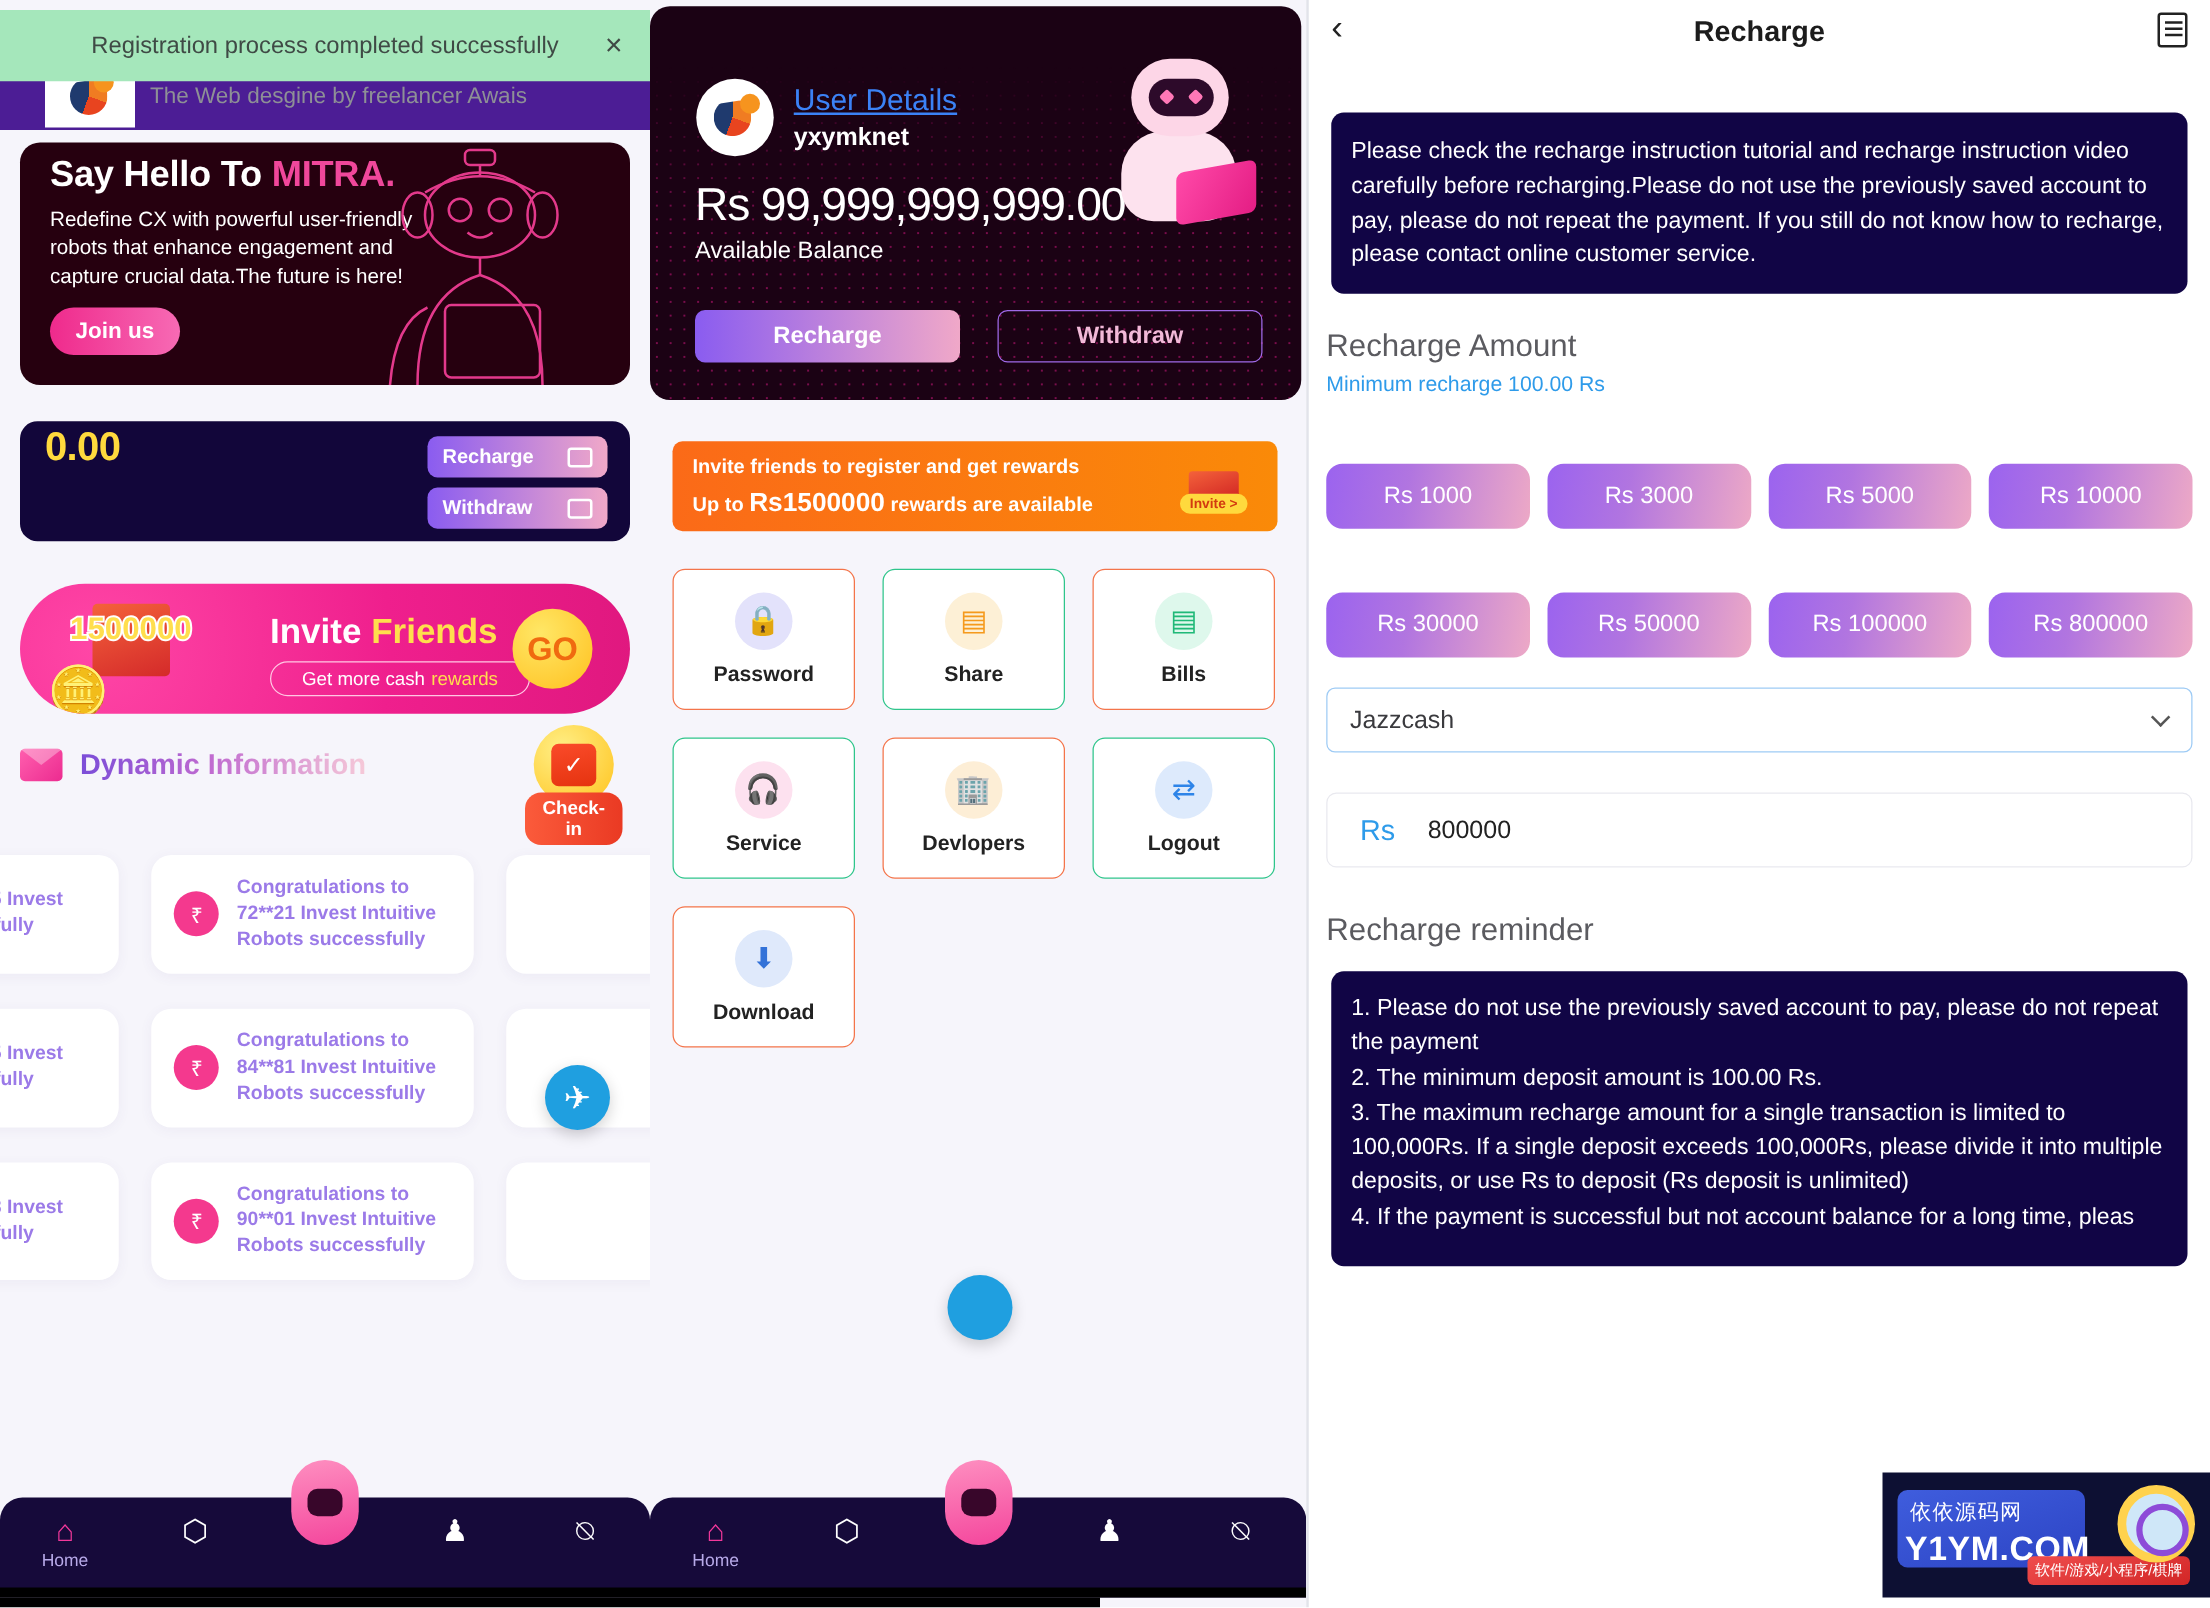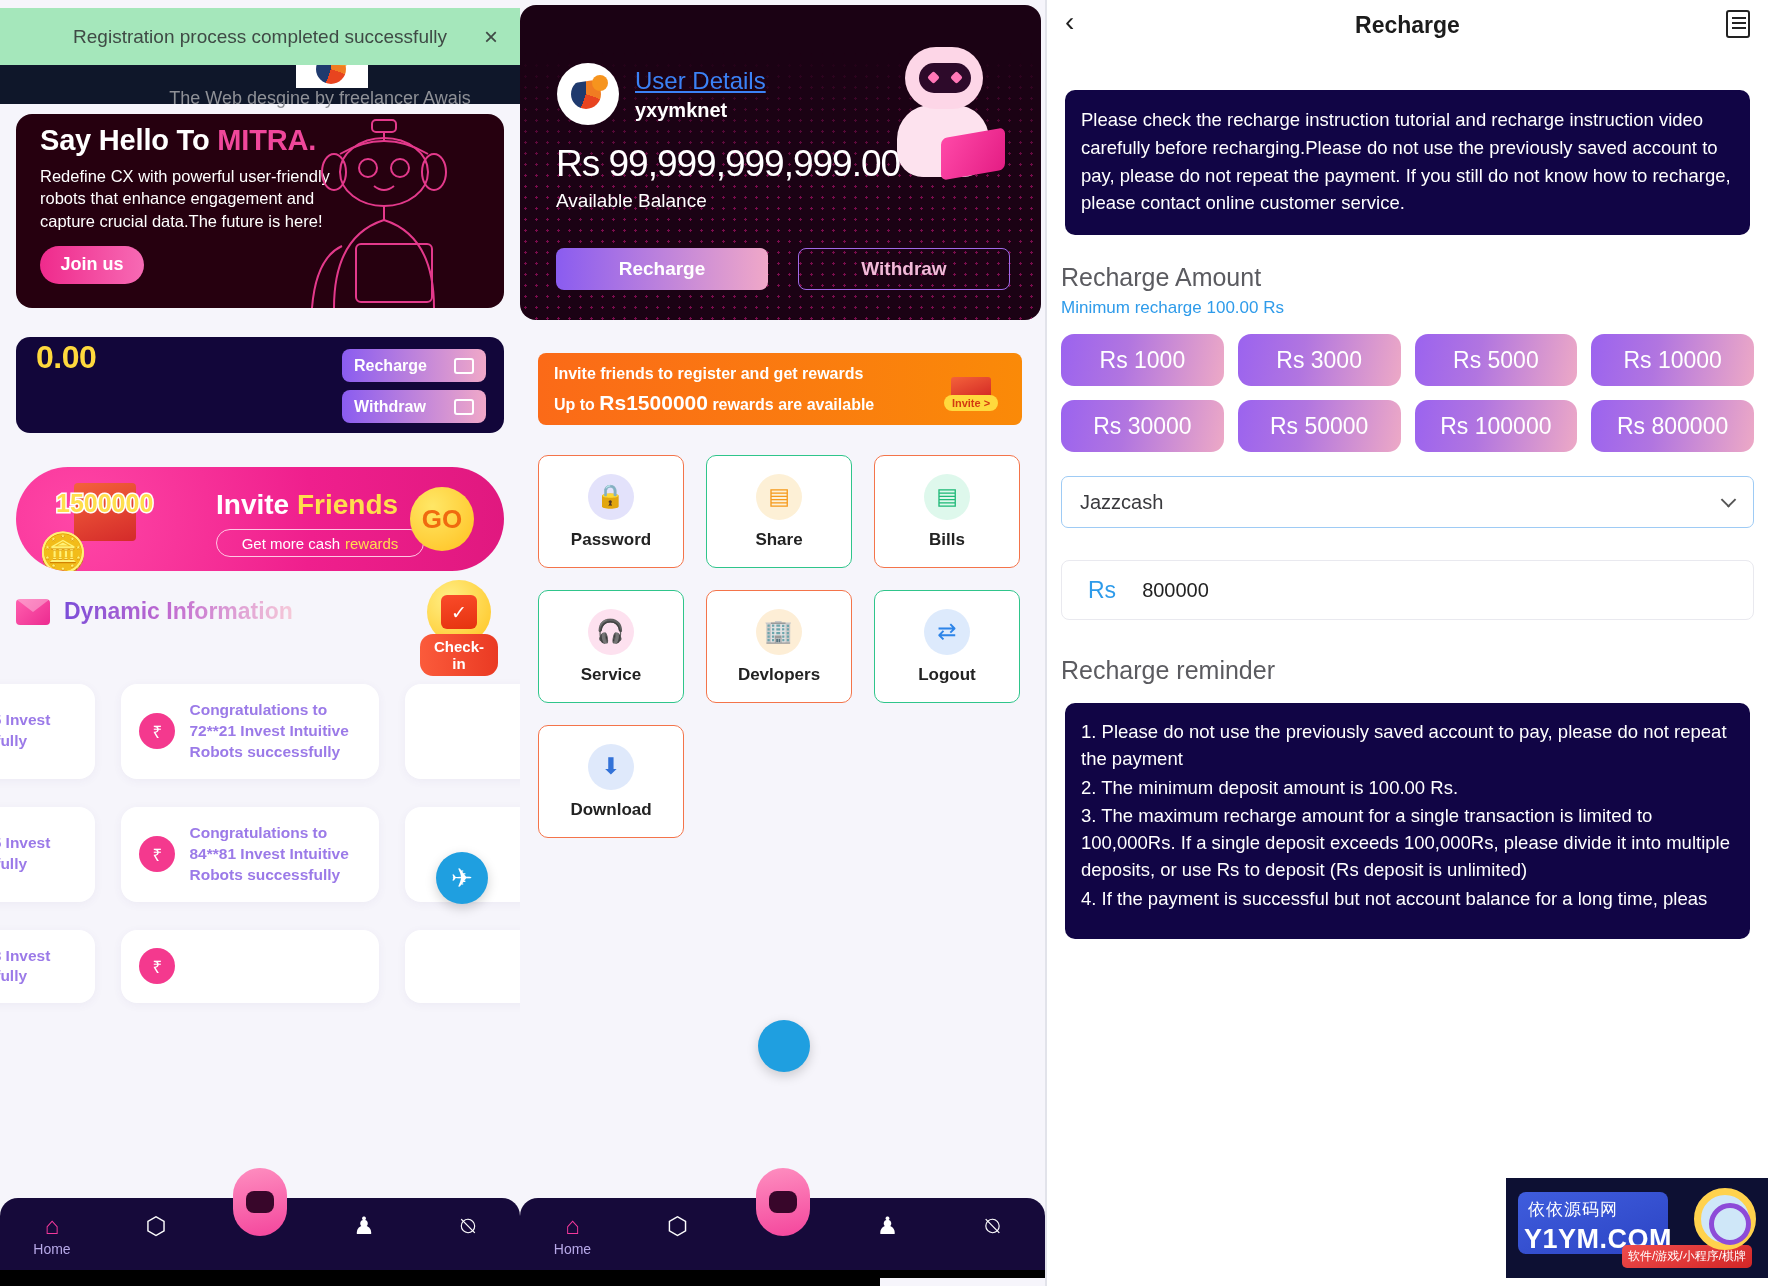--- a/index.html
+++ b/index.html
@@ -25,21 +25,21 @@
   }
   .toast-text { font-size: 19px; color: #3f4a45; }
   .toast-close {
     position: absolute; right: 22px; top: 50%; transform: translateY(-50%);
     font-size: 24px; color: #3f4a45; line-height: 1; cursor: pointer;
   }
 
   
   .site-head {
     position: absolute; top: 48px; left: 0; width: 628px; height: 56px;
-    background: #0f172a; display:flex; align-items:center; z-index: 5; flex-direction: column;
+    background: #4c1d95; display:flex; align-items:center; z-index: 5;
   }
   .site-logo {
     width: 72px; height: 52px; margin-left: 36px; background:#fff;
     display:flex; align-items:center; justify-content:center;
   }
   .logo-glyph { width: 40px; height: 40px; position: relative; }
   .logo-glyph::before {
     content:""; position:absolute; left:4px; top:6px; width:30px; height:30px;
     border-radius:50%;
     background: conic-gradient(from 200deg, #1f3a6e 0 45%, #f07c22 45% 75%, #e8441f 75% 100%);
@@ -269,23 +269,24 @@
     margin:40px 18px 0 18px; background:#110545; border-radius:10px;
     color:#fff; font-size:18.5px; line-height:1.5; padding:16px 16px 18px 16px;
   }
   .rc-sec-title { margin:28px 0 0 14px; font-size:25px; color:#5b5b60; }
   .rc-min { margin:6px 0 0 14px; font-size:17px; color:#2e9bea; }
 
   .chips { margin:16px 14px 0 14px; display:grid; grid-template-columns:repeat(4,1fr); gap:14px;}
   .chip {
     height:52px; border-radius:13px; border:none; cursor:pointer;
     background: linear-gradient(100deg,#9b63ef 0%, #b175e0 40%, #eda9c6 100%);
-    color:#ffffff; font-size:23px; display:flex; align-items:center; justify-content:center;
+    color:#ffffff; font-size:19px; display:flex; align-items:center; justify-content:center;
     text-align:center; line-height:1.15; padding:0 6px;
     font-family:"Liberation Sans", sans-serif;
+    margin-top:37px;
   }
 
   .rc-select-wrap { margin:24px 14px 0 14px; position:relative; }
   .rc-select {
     width:100%; height:52px; border:1.6px solid #9ecbf5; border-radius:7px;
     background:#fff; font-size:20px; color:#3a3a3e; padding:0 18px;
     appearance:none; -webkit-appearance:none; cursor:pointer;
     font-family:"Liberation Sans", sans-serif;
   }
   .rc-caret {
@@ -440,20 +441,21 @@
           <div class="news-txt">Congratulations to 84**81 Invest Intuitive Robots successfully</div>
         </div>
         <div class="news-card c3"></div>
       </div>
       <div class="news-row">
         <div class="news-card c1">
           <div class="news-txt">*18 Invest ssfully</div>
         </div>
         <div class="news-card c2">
           <div class="news-ico">₹</div>
+          <div class="news-txt">Congratulations to 90**01 Invest Intuitive Robots successfully</div>
         </div>
         <div class="news-card c3"></div>
       </div>
     </div>
 
     <div class="tele">✈</div>
 
     <div class="botnav">
       <div class="nav-robot"></div>
       <div class="nav-item active">

